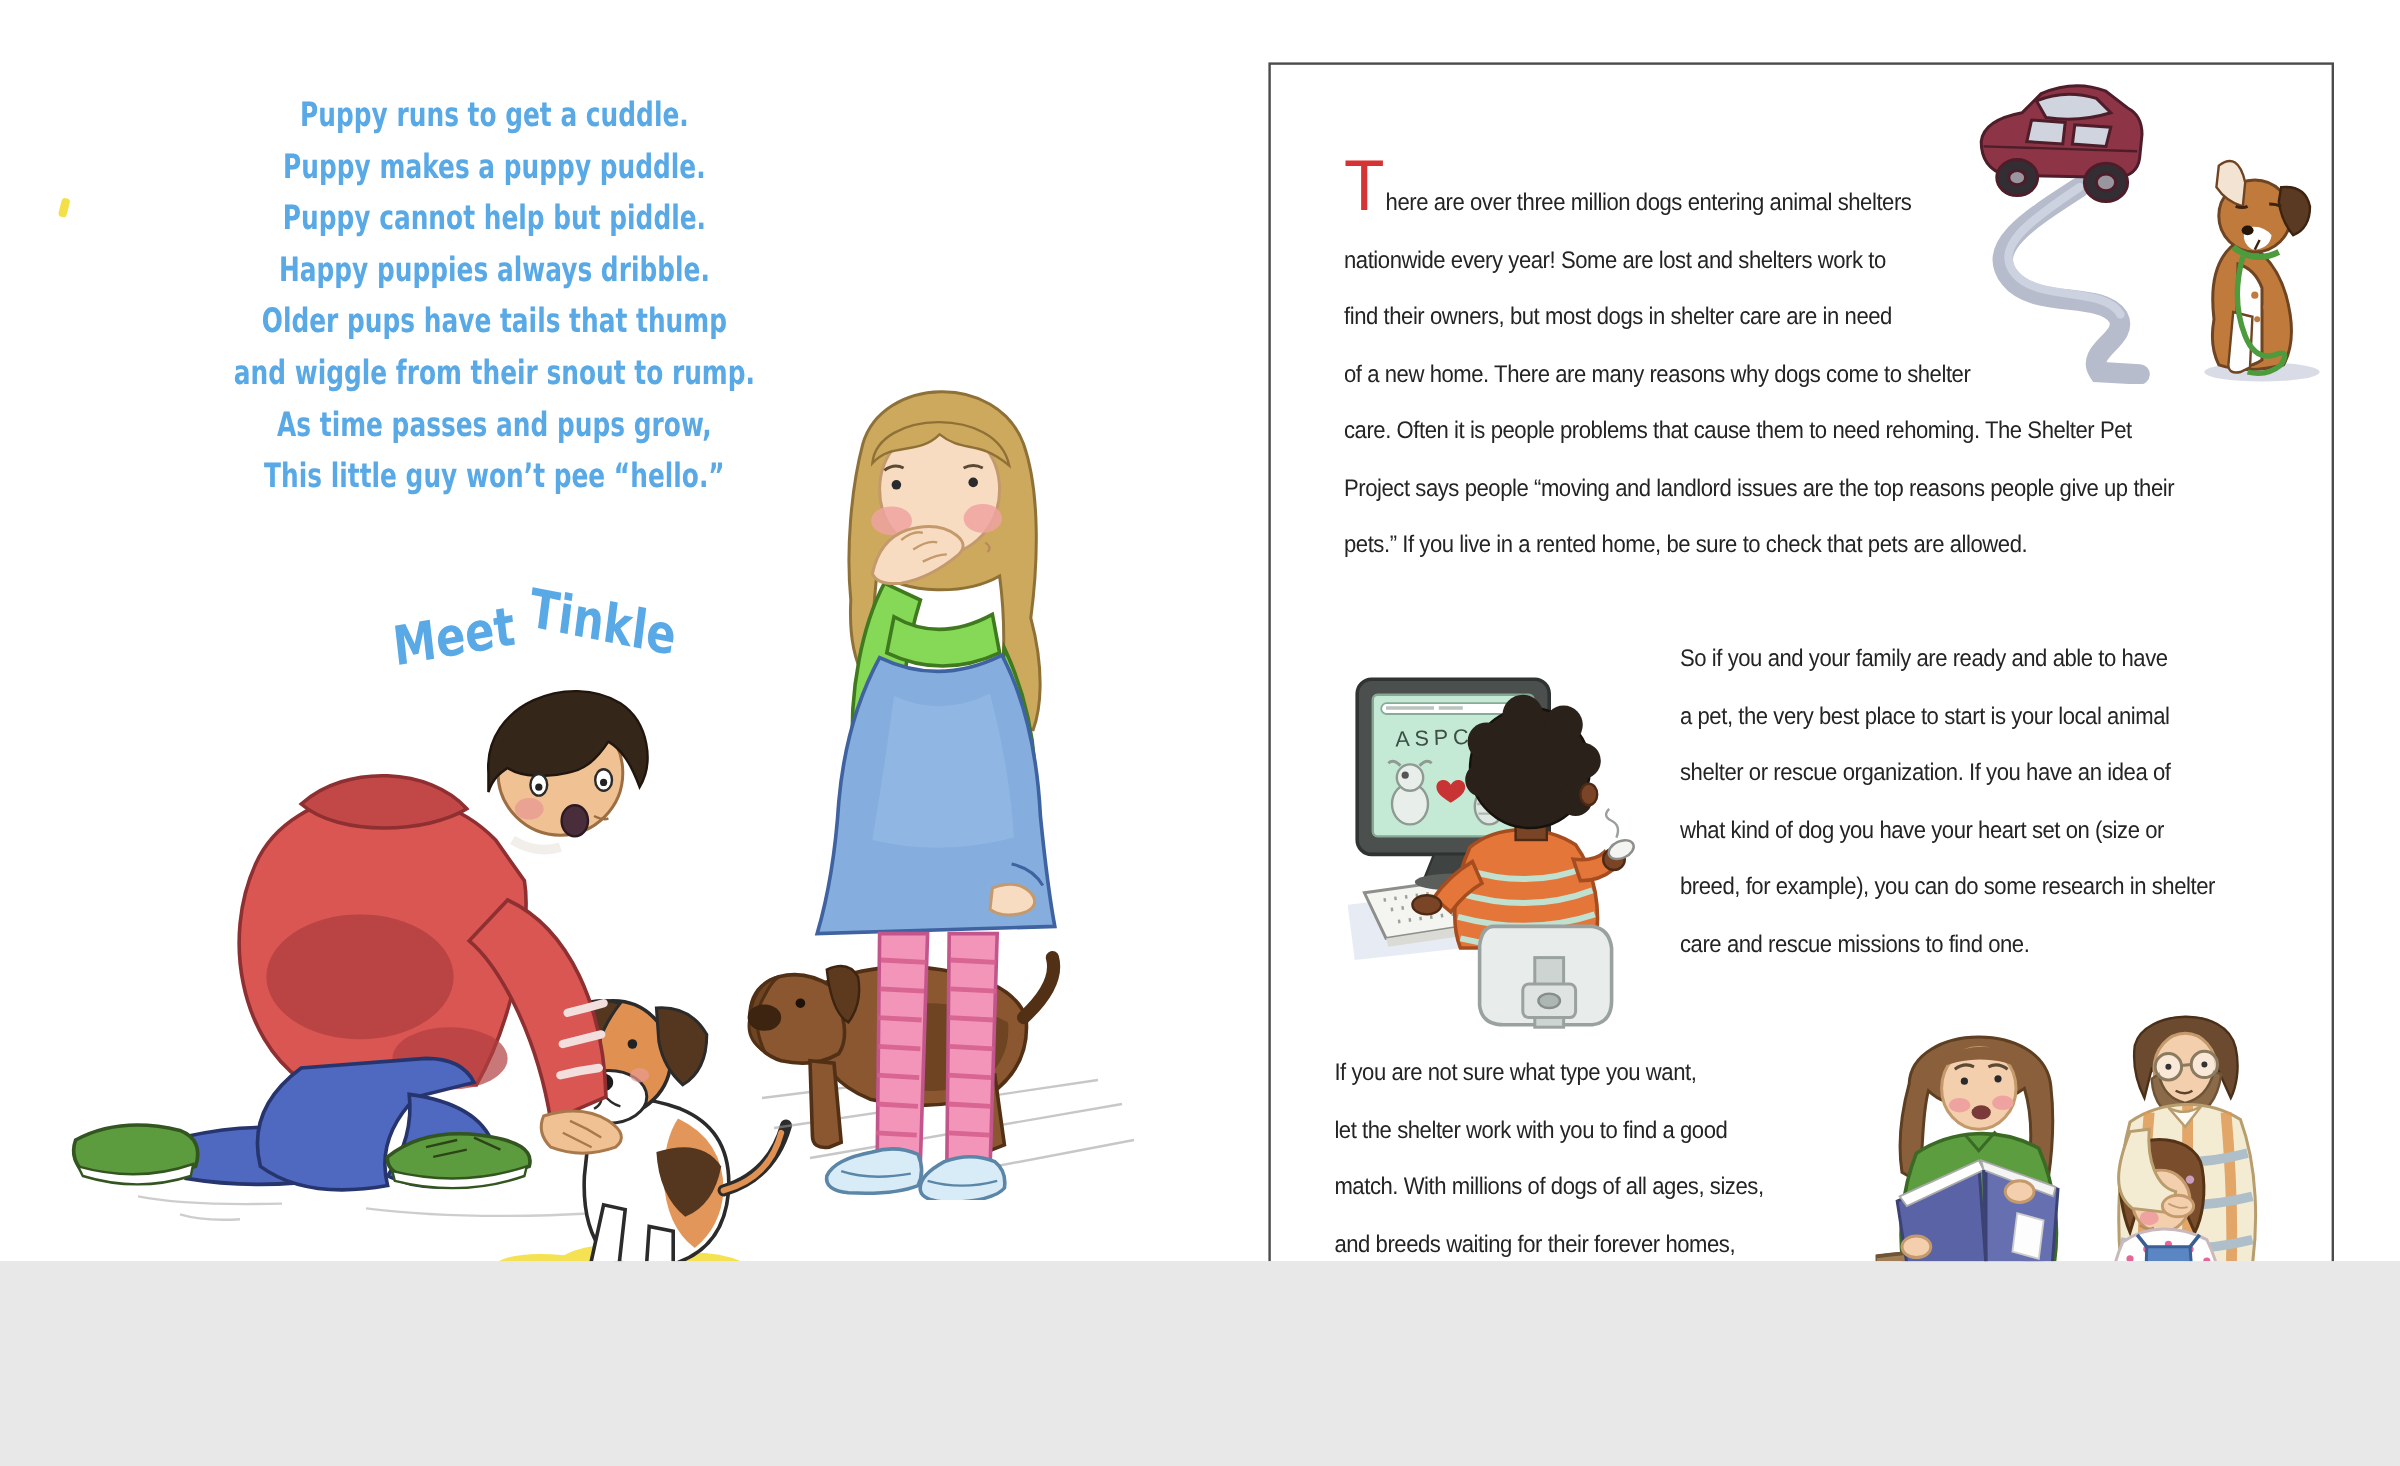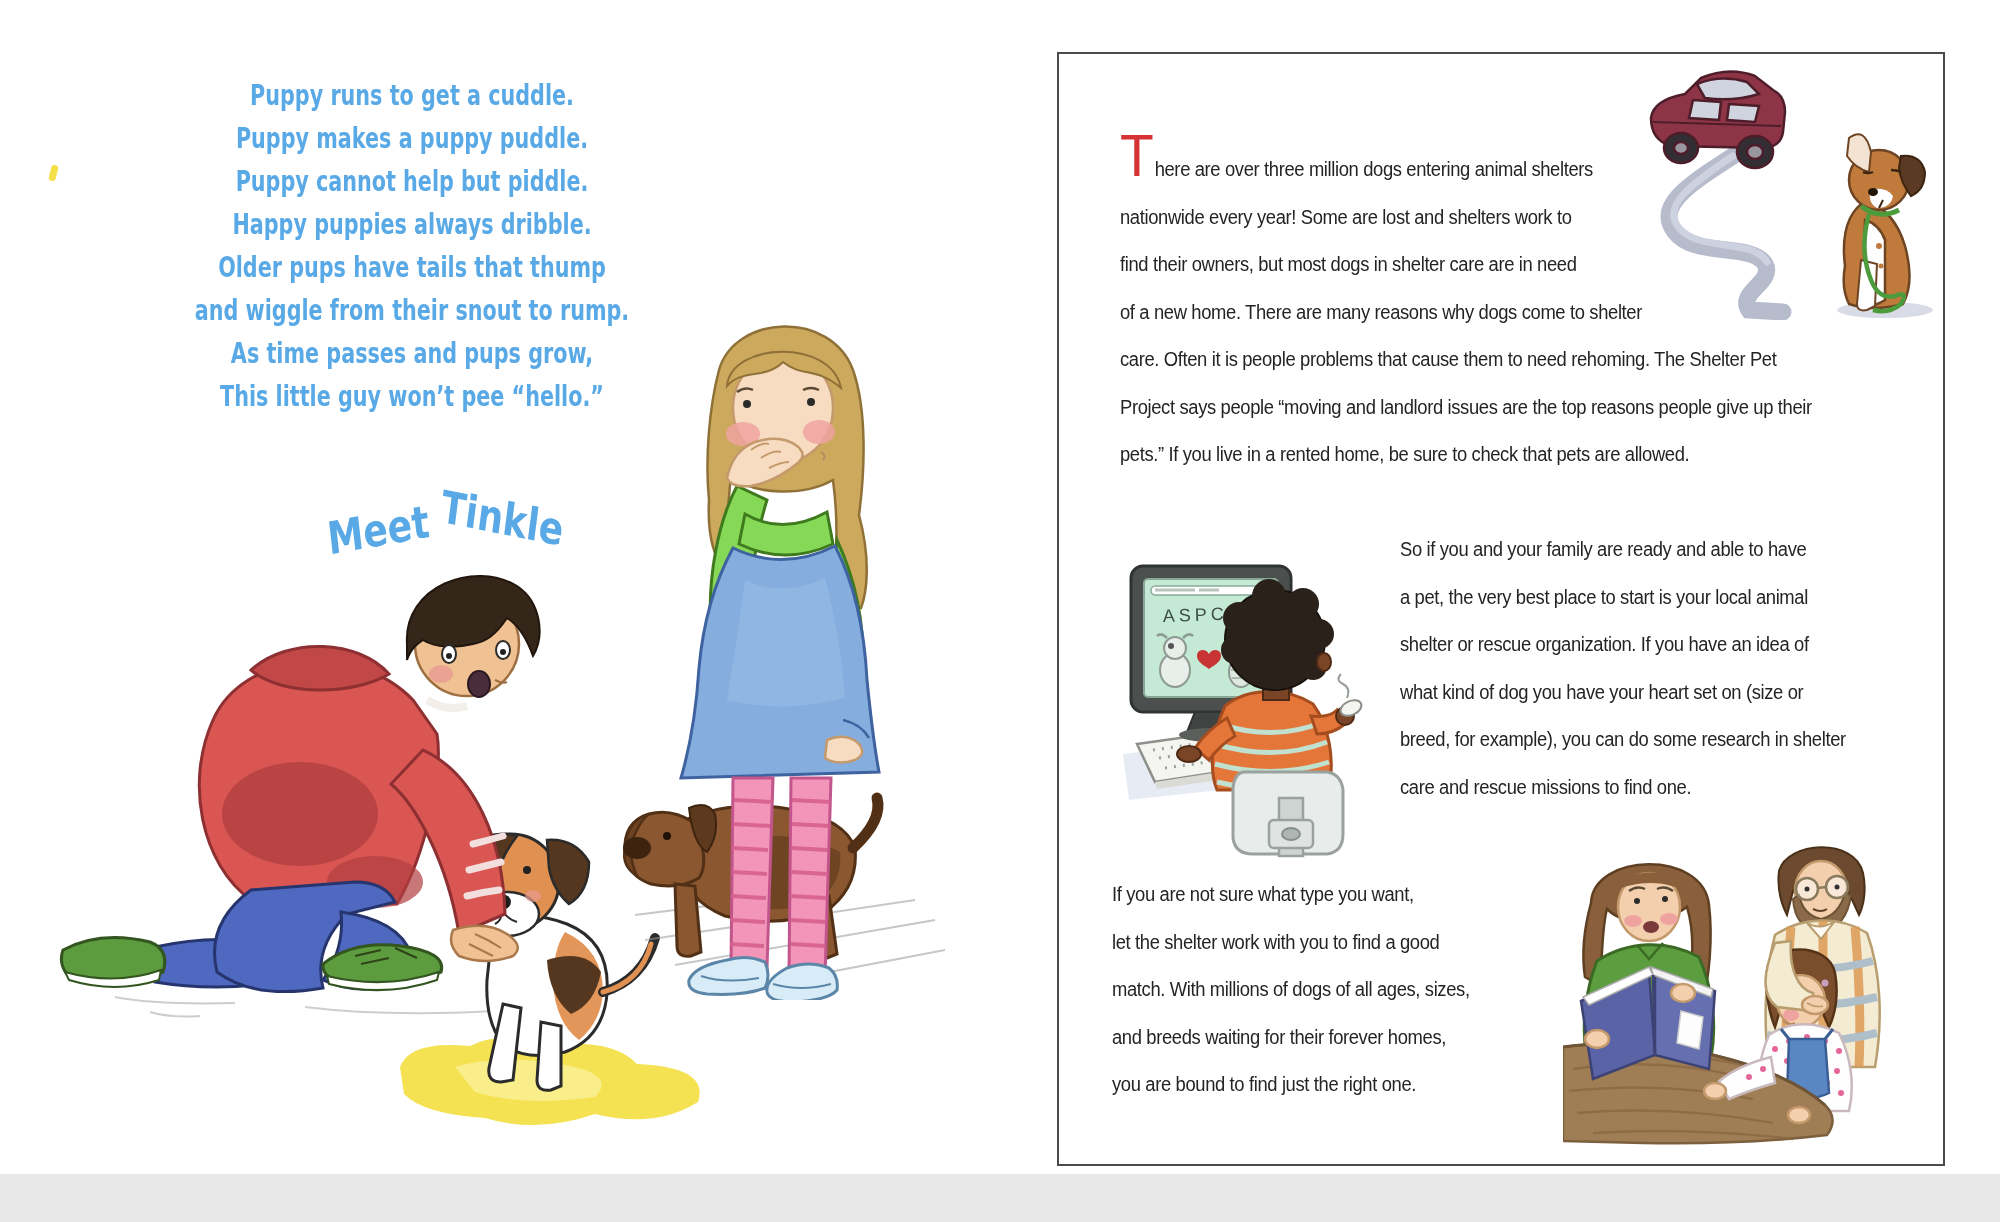--- a/index.html
+++ b/index.html
@@ -1,16 +1,16 @@
 <!DOCTYPE html>
 <html><head>
 <meta charset="utf-8">
 <style>
   html,body{margin:0;padding:0;background:#e8e8e8;}
-  .canvas{position:relative;width:2000px;height:1174px;background:#ffffff;overflow:hidden;
+  .canvas{position:relative;width:2000px;height:1051px;background:#ffffff;overflow:hidden;
           font-family:"Liberation Sans",sans-serif;}
   
   .poem{position:absolute;left:112px;top:74px;width:600px;text-align:center;
         font-family:"DejaVu Sans",sans-serif;font-weight:700;font-size:28px;line-height:43px;
         color:#58a9e6;transform:scaleX(.74);transform-origin:50% 0;}
   .meet{position:absolute;left:300px;top:490px;width:290px;display:flex;justify-content:center;gap:16px;
         font-family:"DejaVu Sans",sans-serif;font-weight:700;font-size:45px;color:#58a9e6;
         transform:scaleX(.8);transform-origin:50% 0;}
   .meet .w1{display:inline-block;transform:rotate(-8deg) translateY(14px);}
   .meet .w2{display:inline-block;transform:rotate(9deg) translateY(2px);}

